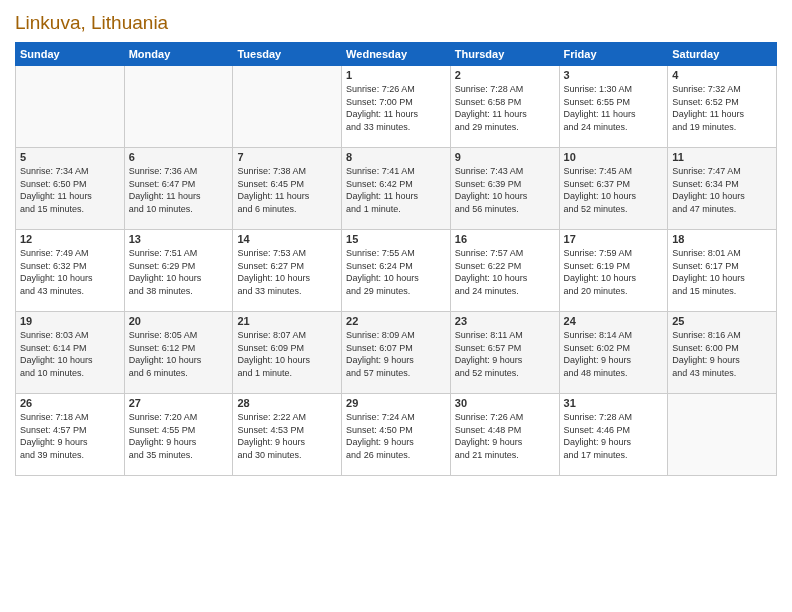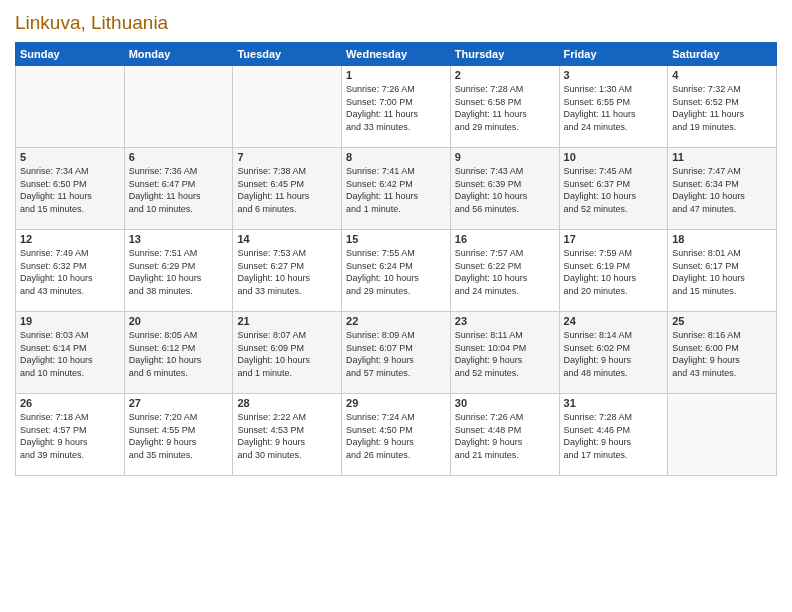--- a/index.html
+++ b/index.html
@@ -271,21 +271,21 @@
           <td>
             <span class="day-num">22</span>
             <div class="day-info" style="white-space: pre-line;">Sunrise: 8:09 AM
 Sunset: 6:07 PM
 Daylight: 9 hours
 and 57 minutes.</div>
           </td>
           <td>
             <span class="day-num">23</span>
             <div class="day-info" style="white-space: pre-line;">Sunrise: 8:11 AM
-Sunset: 10:04 PM
+Sunset: 6:57 PM
 Daylight: 9 hours
 and 52 minutes.</div>
           </td>
           <td>
             <span class="day-num">24</span>
             <div class="day-info" style="white-space: pre-line;">Sunrise: 8:14 AM
 Sunset: 6:02 PM
 Daylight: 9 hours
 and 48 minutes.</div>
           </td>

